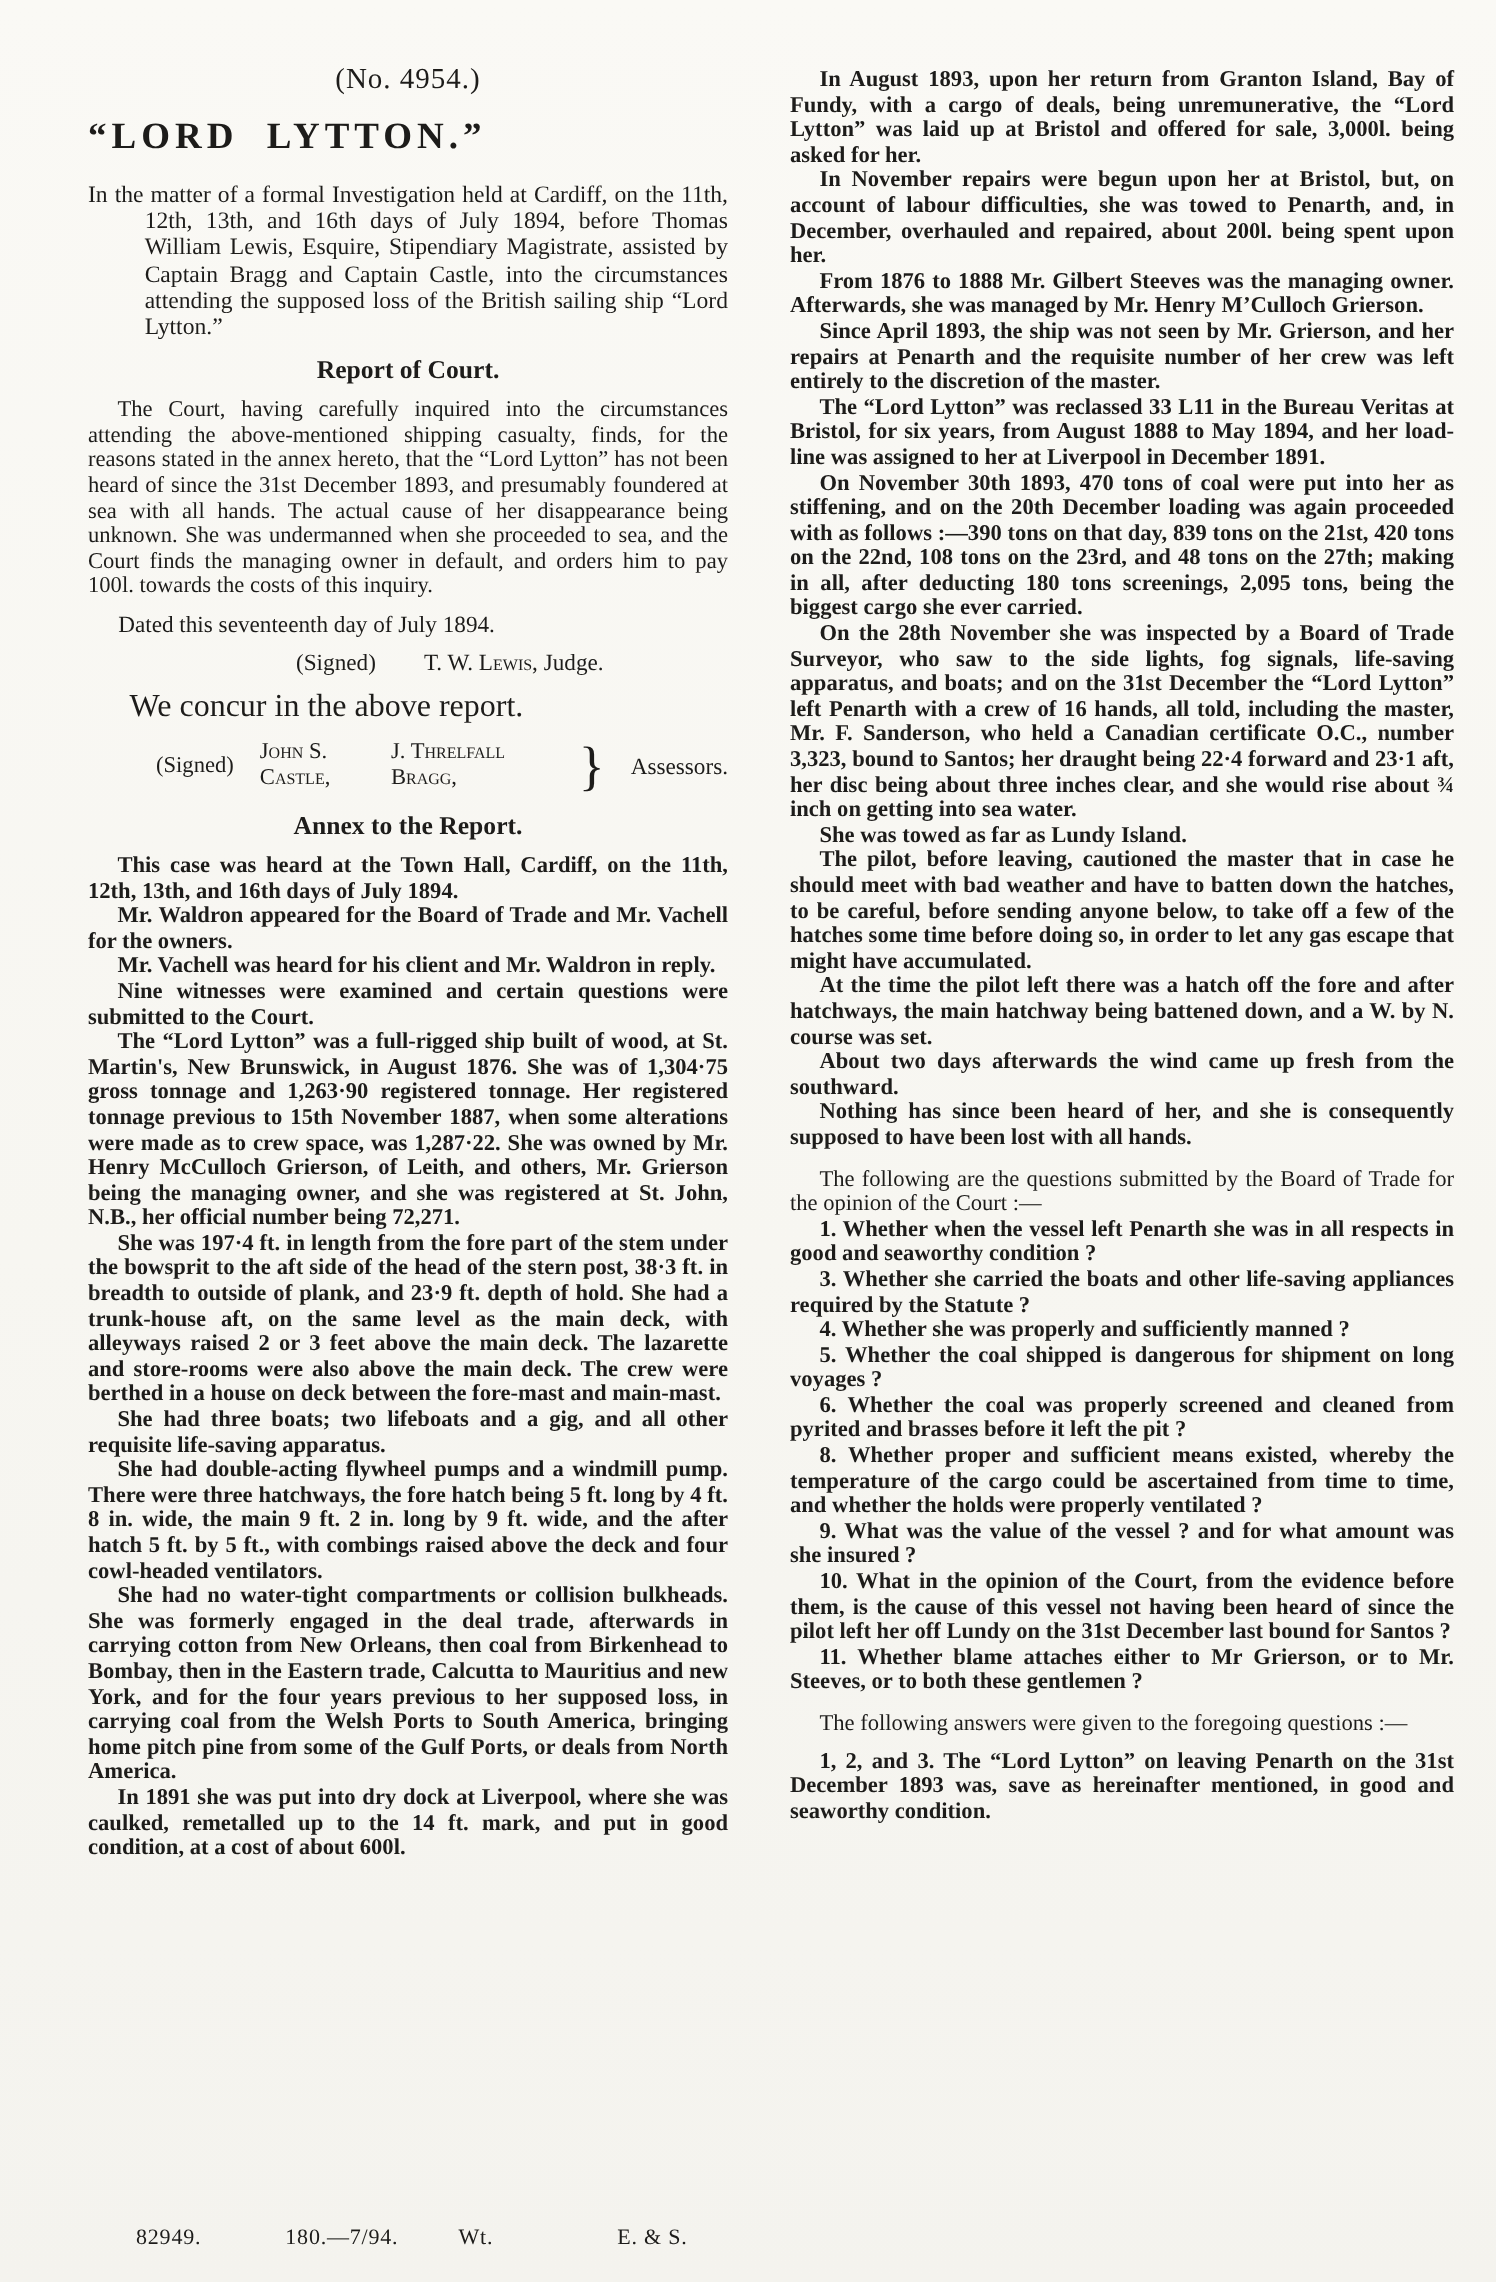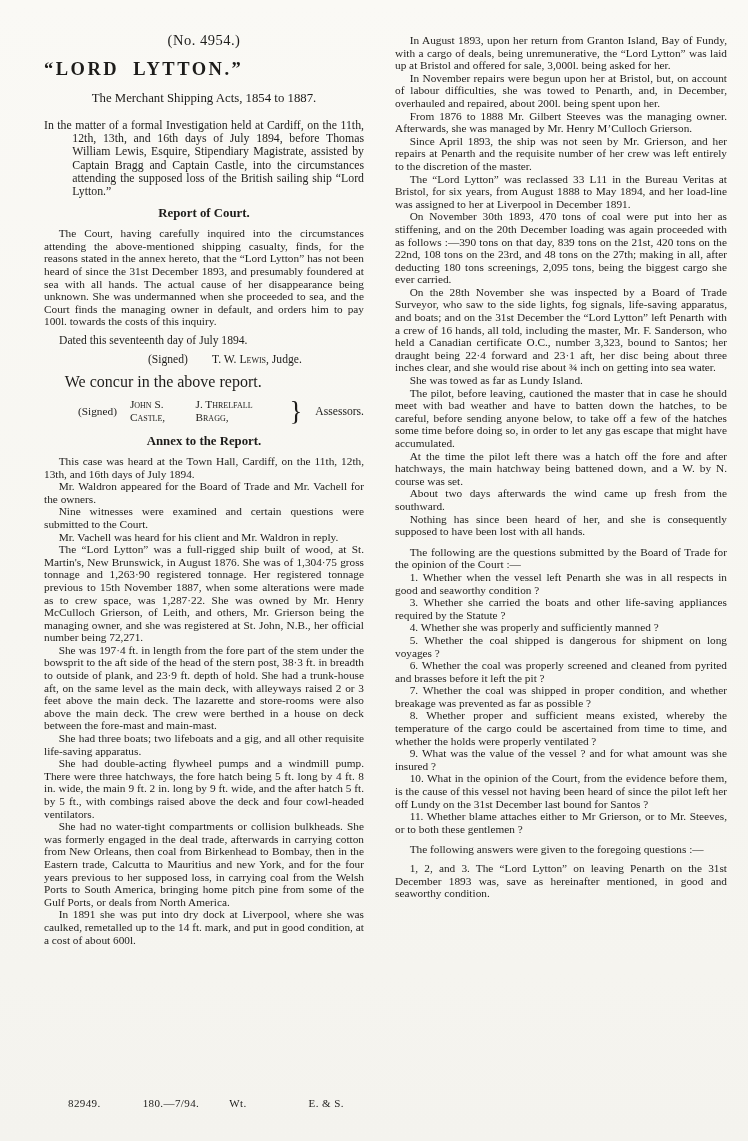--- a/index.html
+++ b/index.html
@@ -35,42 +35,41 @@
   }
   .dated { margin-top:6px; font-size:11.6px; text-indent:1.3em; }
   .signed-row { margin-top:6px; font-size:11.6px; padding-left:104px; display:flex; gap:24px; white-space:nowrap; }
   .smallcaps { font-variant:small-caps; }
   .concur { margin-top:7px; font-size:16px; text-indent:1.3em; }
   .assessors-row { margin-top:5px; padding-left:34px; display:flex; align-items:center; gap:13px; font-size:11.3px; }
   .assessor-names { display:flex; flex-direction:row; line-height:13px; }
   .brace { font-size:27px; font-weight:400; margin-left:-4px; }
   .assessors-label { font-size:11.6px; }
 
-  .para-group .para { margin:0; }
+  .para-group .para { margin:0;font-weight:bold; }
   .questions-intro, .answers-intro { margin-top:8px; }
   .answers-group .para { margin-top:6px; }
 
   .imprint {
-    position:absolute; left:46px; bottom:32px; width:320px;
+    position:absolute; left:46px; bottom:16px; width:320px;
     font-size:11px; letter-spacing:.4px; display:flex;
   }
   .imprint span:nth-child(1) { margin-left:22px; }
   .imprint span:nth-child(2) { margin-left:42px; }
   .imprint span:nth-child(3) { margin-left:30px; }
   .imprint span:nth-child(4) { margin-left:62px; }
 </style>
 </head>
 <body>
 
 <div class="page">
 
   <div class="col col-left">
     <div class="doc-number">(No. 4954.)</div>
     <h1 class="title">“LORD LYTTON.”</h1>
-    <div class="subtitle">The Merchant Shipping Acts, 1854 to 1887.</div>
 
     <p class="intro">In the matter of a formal Investigation held at Cardiff, on the 11th, 12th, 13th, and 16th days of July 1894, before Thomas William Lewis, Esquire, Stipendiary Magistrate, assisted by Captain Bragg and Captain Castle, into the circumstances attending the supposed loss of the British sailing ship “Lord Lytton.”</p>
 
     <h2 class="section-heading">Report of Court.</h2>
     <p class="para">The Court, having carefully inquired into the circumstances attending the above-mentioned shipping casualty, finds, for the reasons stated in the annex hereto, that the “Lord Lytton” has not been heard of since the 31st December 1893, and presumably foundered at sea with all hands.  The actual cause of her disappearance being unknown.  She was undermanned when she proceeded to sea, and the Court finds the managing owner in default, and orders him to pay 100l. towards the costs of this inquiry.</p>
     <p class="dated">Dated this seventeenth day of July 1894.</p>
 
     <div class="signed-row">
       <span>(Signed)</span>
       <span><span class="smallcaps">T. W. Lewis,</span> <span>Judge.</span></span>
@@ -86,22 +85,22 @@
       </span>
       <span class="brace">}</span>
       <span class="assessors-label">Assessors.</span>
     </div>
 
     <h2 class="section-heading">Annex to the Report.</h2>
 
     <div class="para-group">
         <p class="para">This case was heard at the Town Hall, Cardiff, on the 11th, 12th, 13th, and 16th days of July 1894.</p>
         <p class="para">Mr. Waldron appeared for the Board of Trade and Mr. Vachell for the owners.</p>
+        <p class="para">Mr. Vachell was heard for his client and Mr. Waldron in reply.</p>
         <p class="para">Nine witnesses were examined and certain questions were submitted to the Court.</p>
-        <p class="para">Mr. Vachell was heard for his client and Mr. Waldron in reply.</p>
         <p class="para">The “Lord Lytton” was a full-rigged ship built of wood, at St. Martin's, New Brunswick, in August 1876.  She was of 1,304·75 gross tonnage and 1,263·90 registered tonnage.  Her registered tonnage previous to 15th November 1887, when some alterations were made as to crew space, was 1,287·22.  She was owned by Mr. Henry McCulloch Grierson, of Leith, and others, Mr. Grierson being the managing owner, and she was registered at St. John, N.B., her official number being 72,271.</p>
         <p class="para">She was 197·4 ft. in length from the fore part of the stem under the bowsprit to the aft side of the head of the stern post, 38·3 ft. in breadth to outside of plank, and 23·9 ft. depth of hold.  She had a trunk-house aft, on the same level as the main deck, with alleyways raised 2 or 3 feet above the main deck.  The lazarette and store-rooms were also above the main deck.  The crew were berthed in a house on deck between the fore-mast and main-mast.</p>
         <p class="para">She had three boats; two lifeboats and a gig, and all other requisite life-saving apparatus.</p>
         <p class="para">She had double-acting flywheel pumps and a windmill pump.  There were three hatchways, the fore hatch being 5 ft. long by 4 ft. 8 in. wide, the main 9 ft. 2 in. long by 9 ft. wide, and the after hatch 5 ft. by 5 ft., with combings raised above the deck and four cowl-headed ventilators.</p>
         <p class="para">She had no water-tight compartments or collision bulkheads.  She was formerly engaged in the deal trade, afterwards in carrying cotton from New Orleans, then coal from Birkenhead to Bombay, then in the Eastern trade, Calcutta to Mauritius and new York, and for the four years previous to her supposed loss, in carrying coal from the Welsh Ports to South America, bringing home pitch pine from some of the Gulf Ports, or deals from North America.</p>
         <p class="para">In 1891 she was put into dry dock at Liverpool, where she was caulked, remetalled up to the 14 ft. mark, and put in good condition, at a cost of about 600l.</p>
       </div>
 
     <div class="imprint">
       <span>82949.</span>
@@ -128,21 +127,20 @@
       </div>
 
     <p class="para questions-intro">The following are the questions submitted by the Board of Trade for the opinion of the Court :—</p>
 
     <div class="para-group">
         <p class="para">1. Whether when the vessel left Penarth she was in all respects in good and seaworthy condition ?</p>
         <p class="para">3. Whether she carried the boats and other life-saving appliances required by the Statute ?</p>
         <p class="para">4. Whether she was properly and sufficiently manned ?</p>
         <p class="para">5. Whether the coal shipped is dangerous for shipment on long voyages ?</p>
         <p class="para">6. Whether the coal was properly screened and cleaned from pyrited and brasses before it left the pit ?</p>
-        <p class="para">7. Whether the coal was shipped in proper condition, and whether breakage was prevented as far as possible ?</p>
         <p class="para">8. Whether proper and sufficient means existed, whereby the temperature of the cargo could be ascertained from time to time, and whether the holds were properly ventilated ?</p>
         <p class="para">9. What was the value of the vessel ? and for what amount was she insured ?</p>
         <p class="para">10. What in the opinion of the Court, from the evidence before them, is the cause of this vessel not having been heard of since the pilot left her off Lundy on the 31st December last bound for Santos ?</p>
         <p class="para">11. Whether blame attaches either to Mr Grierson, or to Mr. Steeves, or to both these gentlemen ?</p>
       </div>
 
     <p class="para answers-intro">The following answers were given to the foregoing questions :—</p>
 
     <div class="para-group answers-group">
         <p class="para">1, 2, and 3. The “Lord Lytton” on leaving Penarth on the 31st December 1893 was, save as hereinafter mentioned, in good and seaworthy condition.</p>

